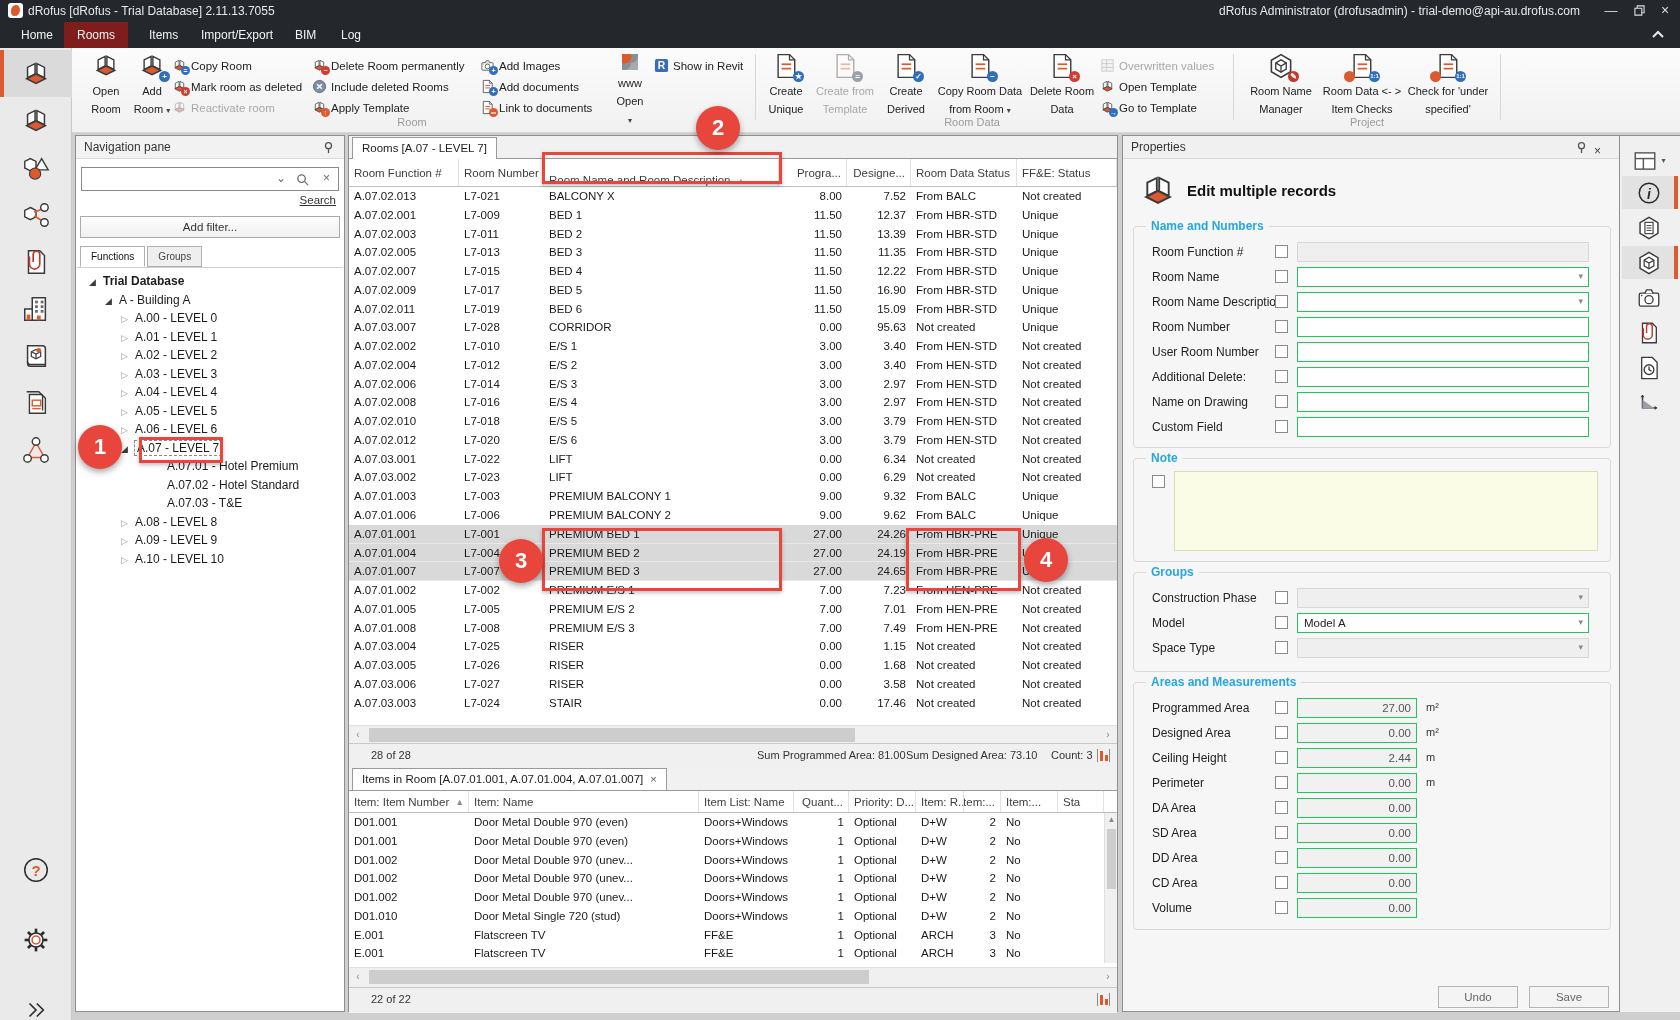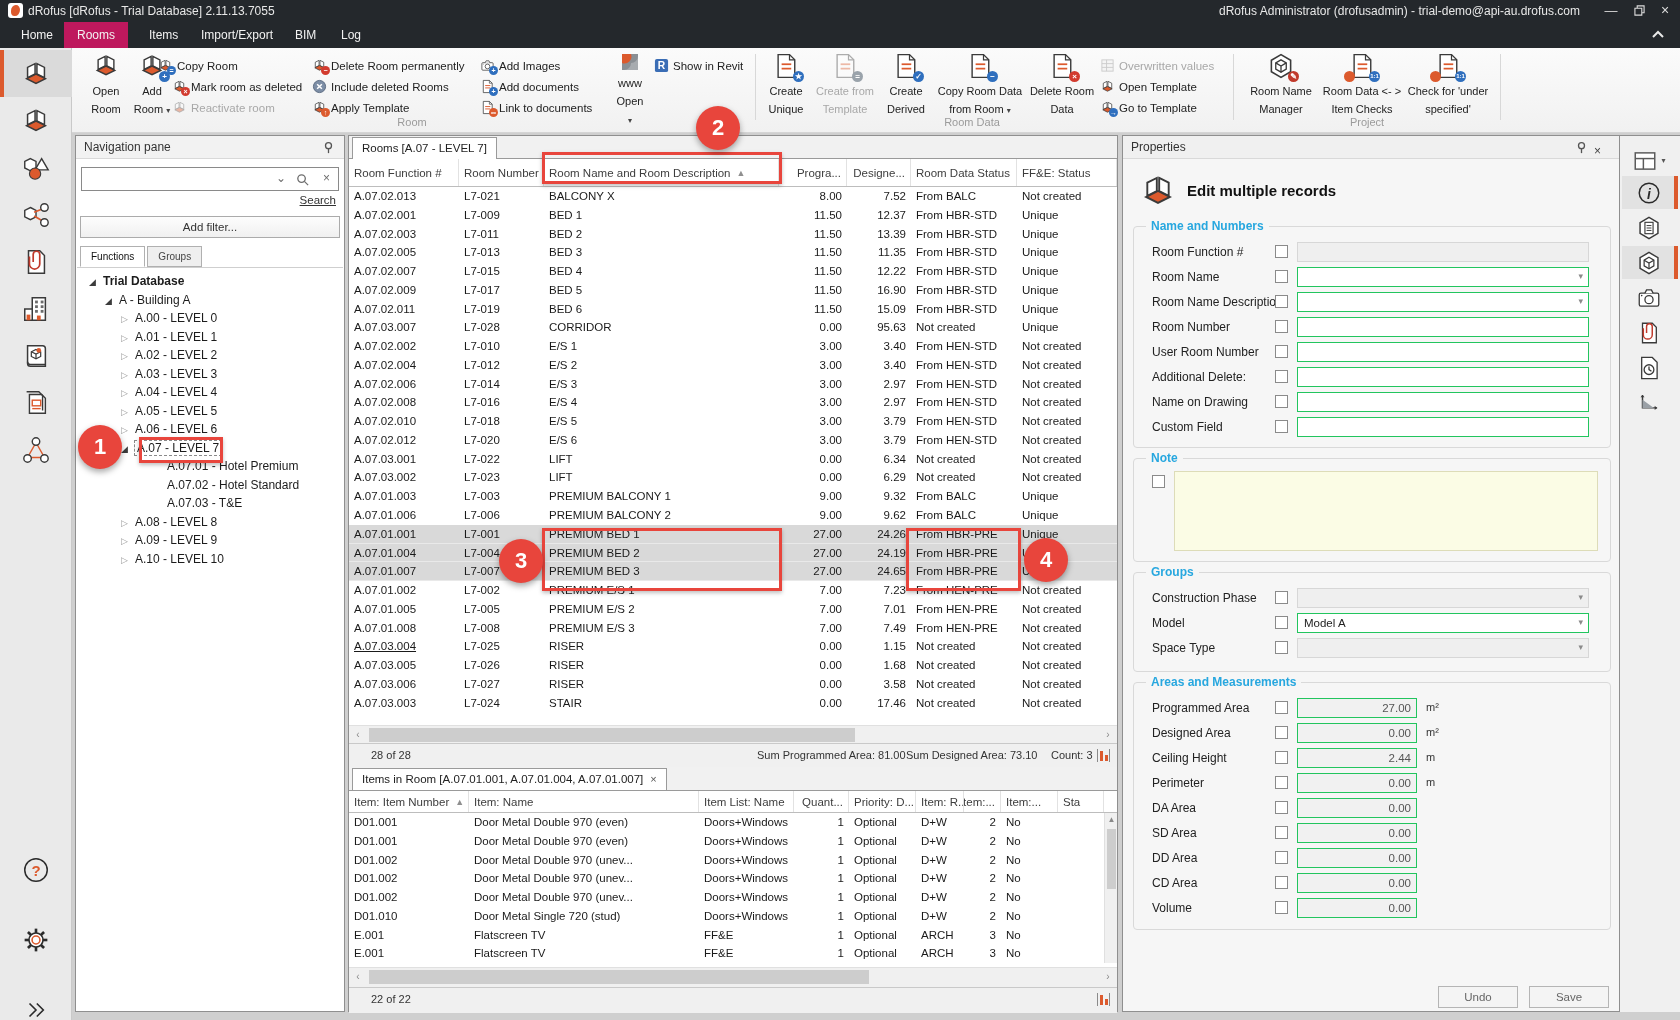--- a/index.html
+++ b/index.html
@@ -8,21 +8,21 @@
   
   #titlebar{position:absolute;left:0;top:0;width:1680px;height:22px;background:#24282c;color:#e8e8e8;font-size:12px;}
   #titlebar .ttl{position:absolute;left:28px;top:4px;}
   #titlebar .usr{position:absolute;right:100px;top:4px;}
   .winbtn{position:absolute;top:2px;width:18px;height:18px;color:#dcdcdc;text-align:center;line-height:17px;font-size:13px;}
   #logo{position:absolute;left:8px;top:3px;width:15px;height:15px;background:#fff;border-radius:3px;}
   #logo i{position:absolute;left:3px;top:2px;width:9px;height:11px;background:#dc5a2d;border-radius:55% 45% 60% 40%;}
   
   #menubar{position:absolute;left:0;top:22px;width:1680px;height:26px;background:#24282c;}
   .mtab{position:absolute;top:0;height:26px;line-height:26px;padding:0 13px;color:#f2f2f2;font-size:12px;}
-  .mtab.active{background:#be185d;}
+  .mtab.active{background:#7f1d1d;}
   #ribcollapse{position:absolute;right:14px;top:5px;width:16px;height:16px;}
   
   #ribbon{position:absolute;left:72px;top:48px;width:1608px;height:85px;background:linear-gradient(#fbfbfb,#f1f1f1);border-bottom:1px solid #d5d5d5;}
   .rb-sep{position:absolute;top:6px;height:66px;width:1px;background:#d8d8d8;}
   .rb-glabel{position:absolute;top:68px;font-size:11px;color:#9b9b9b;text-align:center;}
   .rb-big{position:absolute;top:4px;height:64px;text-align:center;}
   .rb-big .bicon{display:block;margin:0 auto 1px auto;width:28px;height:28px;position:relative;}
   .rb-big .lbl{font-size:11px;line-height:12.5px;color:#222;white-space:normal;}
   .rb-big.gray .lbl{color:#a8a8a8;} .rb-big.gray svg{opacity:.4;}
   .rb-small{position:absolute;height:19px;display:flex;align-items:center;font-size:11.5px;color:#222;}
@@ -303,21 +303,21 @@
     </div>
     <div class="rb-big" style="left:56px;width:48px">
       <span class="bicon">
           <svg width="28" height="28">
             <use href="#sym-room"></use>
           </svg>
           <span class="badge b-blue">+</span>
         </span>
       <span class="lbl"><span>Add Room</span> <span class="dd">▾</span></span>
     </div>
-    <div class="rb-small" style="left:86px;top:8px">
+    <div class="rb-small" style="left:100px;top:8px">
       <span class="sicon">
           <svg width="15" height="15">
             <use href="#sym-room"></use>
           </svg>
           <span class="badge sm b-blue">=</span>
         </span>
       <span>Copy Room</span>
     </div>
     <div class="rb-small" style="left:100px;top:29px">
       <span class="sicon">
@@ -627,21 +627,21 @@
       <div class="tabbar">
         <span class="dtab"><span>Rooms [A.07 - LEVEL 7]</span></span>
       </div>
       <div class="grid-header">
           <div class="gcell h l" style="width: 110px;">
             <span>Room Function #</span>
           </div>
           <div class="gcell h l" style="width: 85px;">
             <span>Room Number</span>
           </div>
-          <div class="gcell h l" style="width: 235px;">
+          <div class="gcell h l" style="width: 235px; align-items: flex-end;">
             <span>Room Name and Room Description</span>
             <span class="sort">▲</span>
           </div>
           <div class="gcell h r" style="width: 68px;">
             <span>Progra...</span>
           </div>
           <div class="gcell h r" style="width: 64px;">
             <span>Designe...</span>
           </div>
           <div class="gcell h l" style="width: 106px;">
@@ -862,21 +862,21 @@
           <div class="grow">
             <div class="gcell l" style="width: 110px;">A.07.01.008</div>
             <div class="gcell l" style="width: 85px;">L7-008</div>
             <div class="gcell l" style="width: 235px;">PREMIUM E/S 3</div>
             <div class="gcell r" style="width: 68px;">7.00</div>
             <div class="gcell r" style="width: 64px;">7.49</div>
             <div class="gcell l" style="width: 106px;">From HEN-PRE</div>
             <div class="gcell l" style="width: 100px;">Not created</div>
           </div>
           <div class="grow">
-            <div class="gcell l" style="width: 110px; text-decoration: underline;">A.07.03.004</div>
+            <div class="gcell l" style="width: 110px;">A.07.03.004</div>
             <div class="gcell l" style="width: 85px;">L7-025</div>
             <div class="gcell l" style="width: 235px;">RISER</div>
             <div class="gcell r" style="width: 68px;">0.00</div>
             <div class="gcell r" style="width: 64px;">1.15</div>
             <div class="gcell l" style="width: 106px;">Not created</div>
             <div class="gcell l" style="width: 100px;">Not created</div>
           </div>
           <div class="grow">
             <div class="gcell l" style="width: 110px;">A.07.03.005</div>
             <div class="gcell l" style="width: 85px;">L7-026</div>

